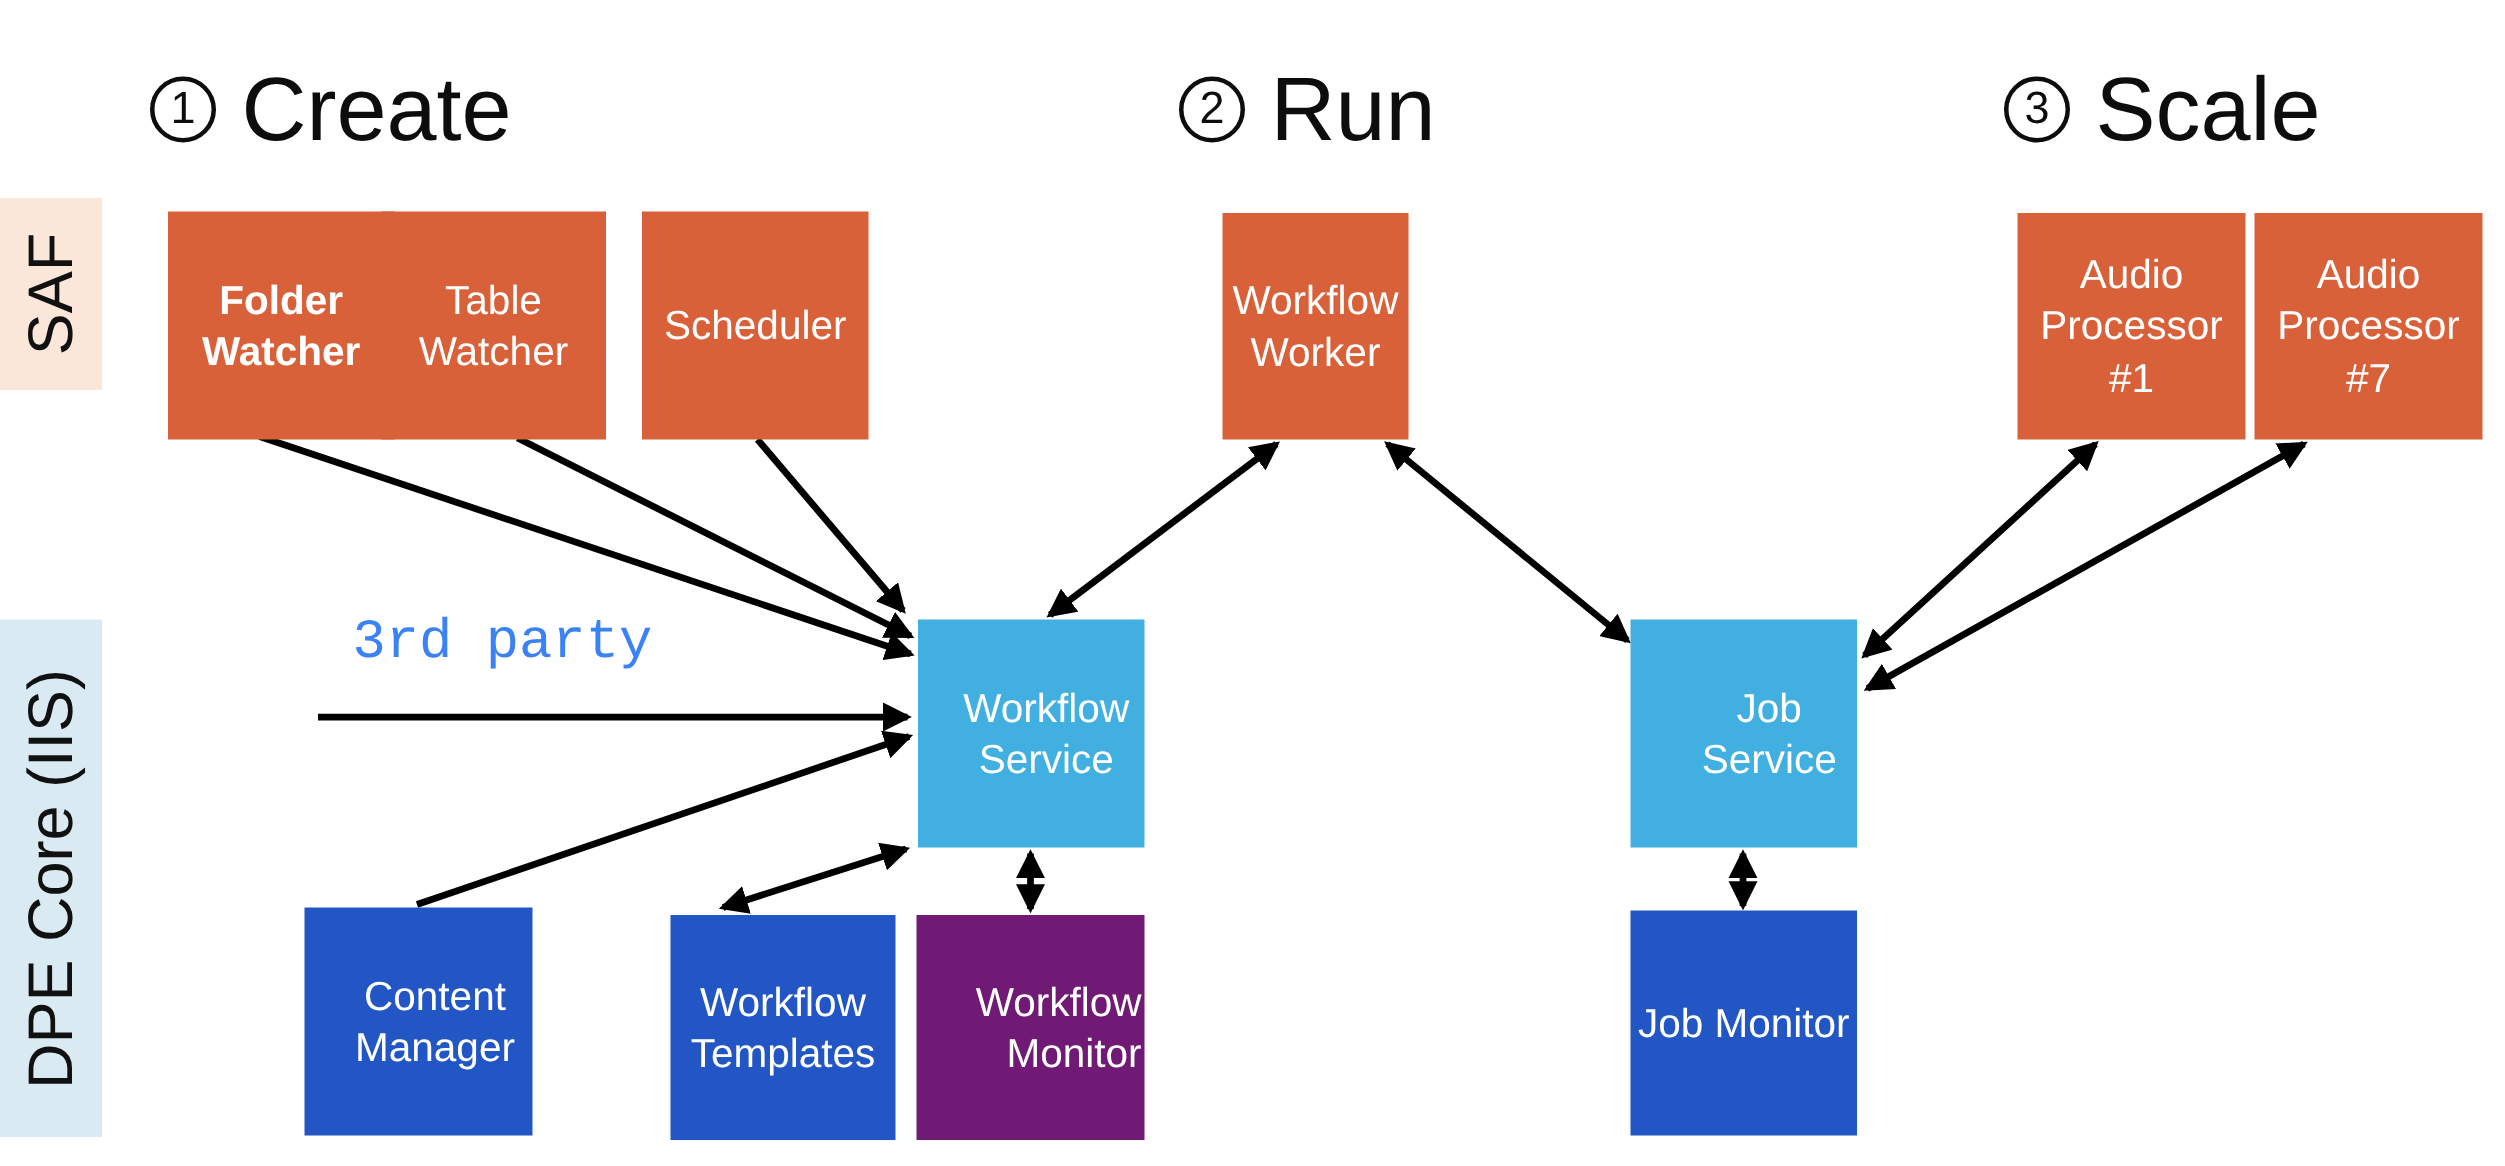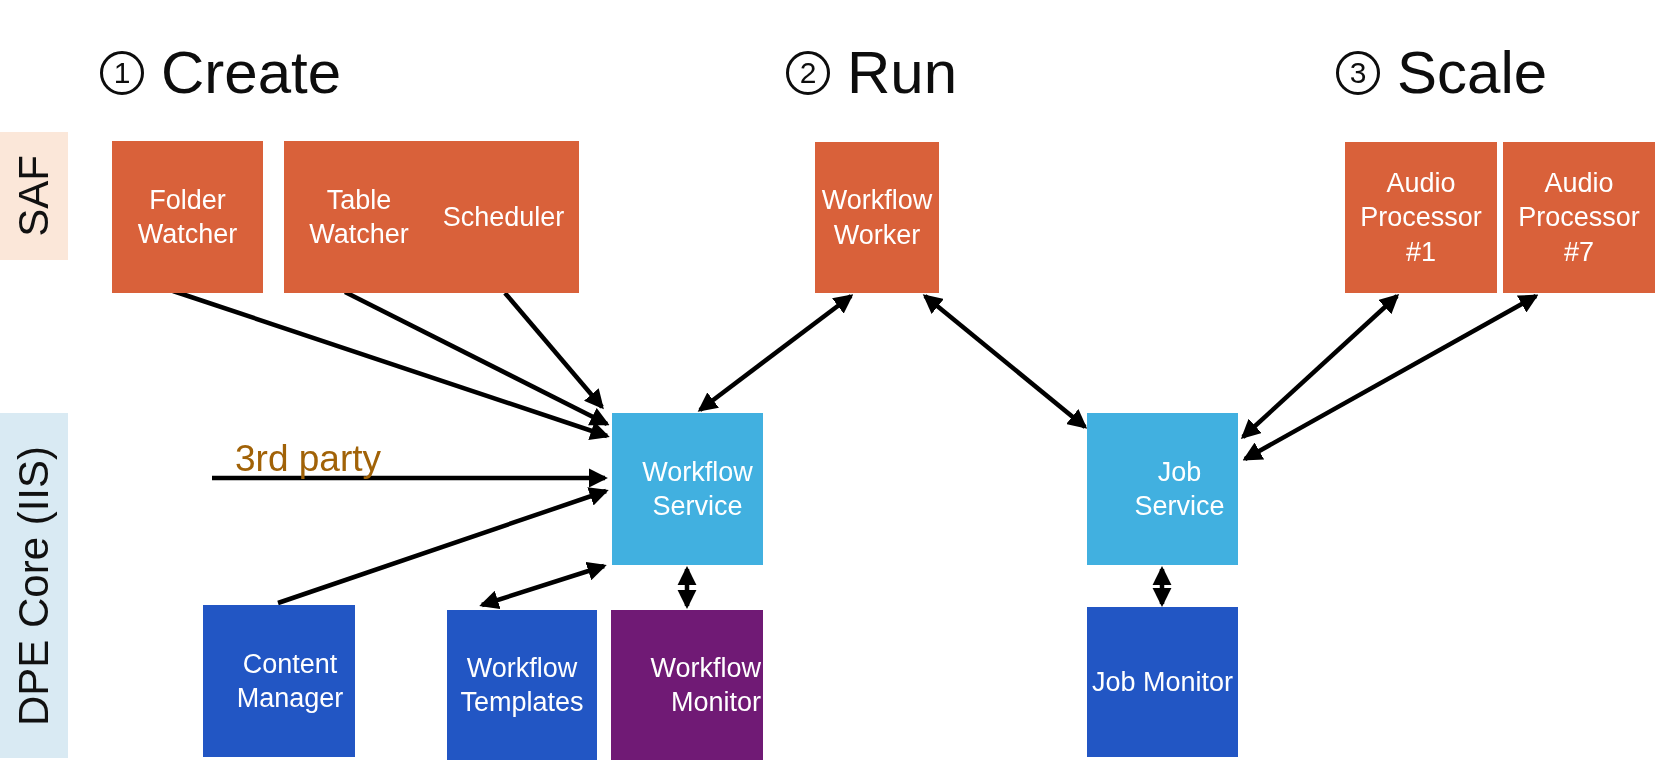--- a/index.html
+++ b/index.html
@@ -63,39 +63,40 @@
     align-items: center;
     justify-content: center;
     text-align: center;
     color: #ffffff;
     font-size: 27px;
     line-height: 1.26;
     padding: 2px;
     box-sizing: border-box;
   }
   #node-folder-watcher     { left: 112px;  top: 141px; width: 151px; height: 152px; }
-  #node-table-watcher      { left: 284px;  top: 141px; width: 150px; height: 152px; }
+  #node-table-watcher      { left: 254px;  top: 141px; width: 150px; height: 152px; }
   #node-scheduler          { left: 428px;  top: 141px; width: 151px; height: 152px; }
   #node-workflow-worker    { left: 815px;  top: 142px; width: 124px; height: 151px; }
   #node-audio-processor-1  { left: 1345px; top: 142px; width: 152px; height: 151px; }
   #node-audio-processor-2  { left: 1503px; top: 142px; width: 152px; height: 151px; }
   #node-workflow-service   { left: 612px;  top: 413px; width: 151px; height: 152px; padding-left: 22px; }
   #node-job-service        { left: 1087px; top: 413px; width: 151px; height: 152px; }
   #node-content-manager    { left: 203px;  top: 605px; width: 152px; height: 152px; padding-left: 24px; }
   #node-workflow-templates { left: 447px;  top: 610px; width: 150px; height: 150px; }
   #node-workflow-monitor   { left: 611px;  top: 610px; width: 152px; height: 150px; }
   #node-job-monitor        { left: 1087px; top: 607px; width: 151px; height: 150px; }
   
   #third-party-label {
     position: absolute;
     left: 235px;
-    top: 438px;
+    top: 408px;
     font-size: 37px;
-    color: #a16207;
+    color: #3b82f6;
     white-space: nowrap;
+    font-family: Liberation Mono, monospace;
   }
   
   #edges-svg {
     position: absolute;
     left: 0;
     top: 0;
     pointer-events: none;
   }
   #edges-svg line {
     stroke: #000000;
@@ -140,21 +141,21 @@
   </div>
   <div class="section-header" style="left:786px">
     <span class="circle-num">2</span>
     <span class="section-label">Run</span>
   </div>
   <div class="section-header" style="left:1336px">
     <span class="circle-num">3</span>
     <span class="section-label">Scale</span>
   </div>
 
-  <div class="node" id="node-folder-watcher" style="background: rgb(217, 97, 58);">Folder Watcher</div>
+  <div class="node" id="node-folder-watcher" style="background: rgb(217, 97, 58); font-weight: bold;">Folder Watcher</div>
   <div class="node" id="node-table-watcher" style="background: rgb(217, 97, 58);">Table Watcher</div>
   <div class="node" id="node-scheduler" style="background: rgb(217, 97, 58);">Scheduler</div>
   <div class="node" id="node-workflow-worker" style="background: rgb(217, 97, 58);">Workflow Worker</div>
   <div class="node" id="node-audio-processor-1" style="background: rgb(217, 97, 58);">Audio Processor #1</div>
   <div class="node" id="node-audio-processor-2" style="background: rgb(217, 97, 58);">Audio Processor #7</div>
 
   <div class="node" id="node-workflow-service" style="background: rgb(65, 176, 224);">Workflow Service</div>
   <div class="node" id="node-job-service" style="background: rgb(65, 176, 224); padding-left: 36px;">Job Service</div>
 
   <div class="node" id="node-content-manager" style="background: rgb(34, 86, 196);">Content Manager</div>

